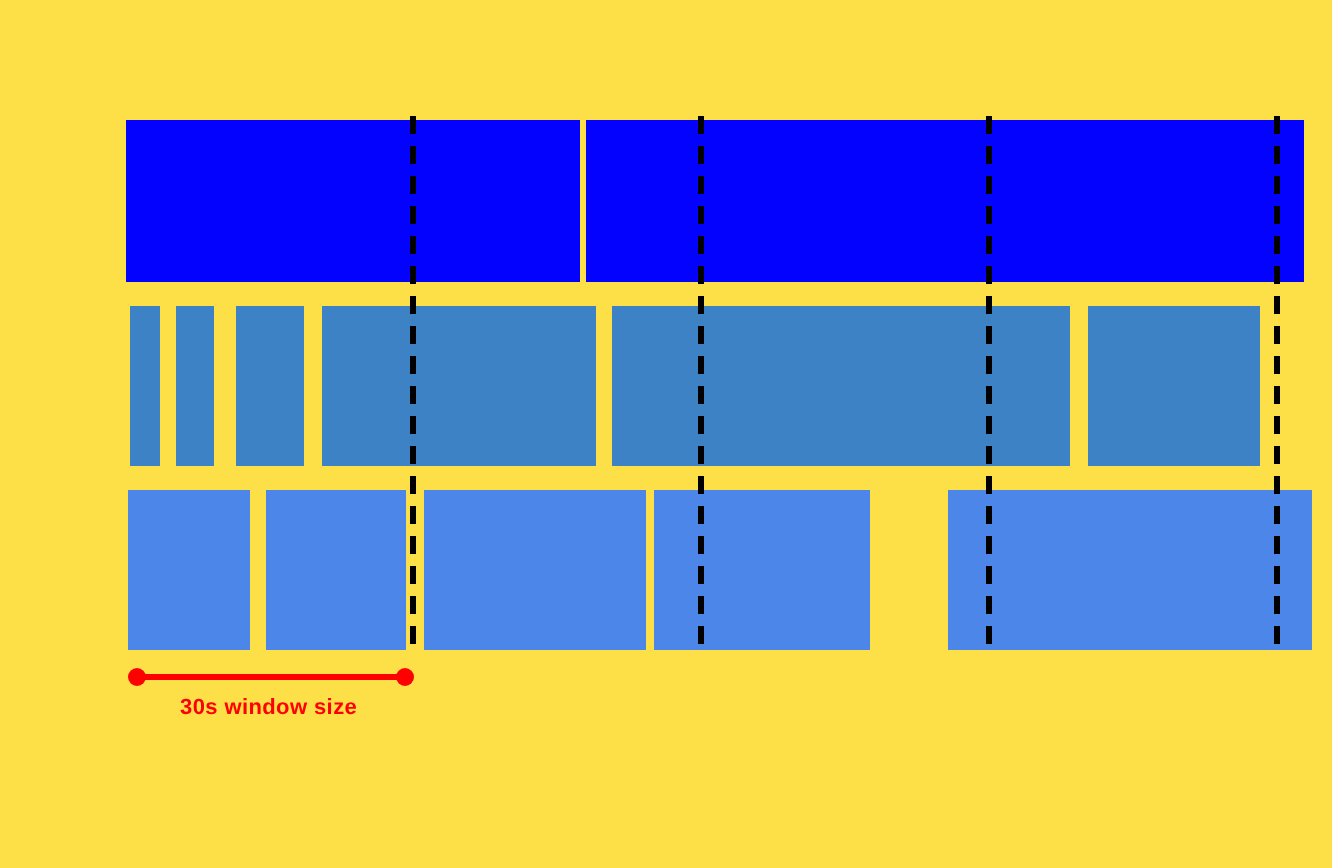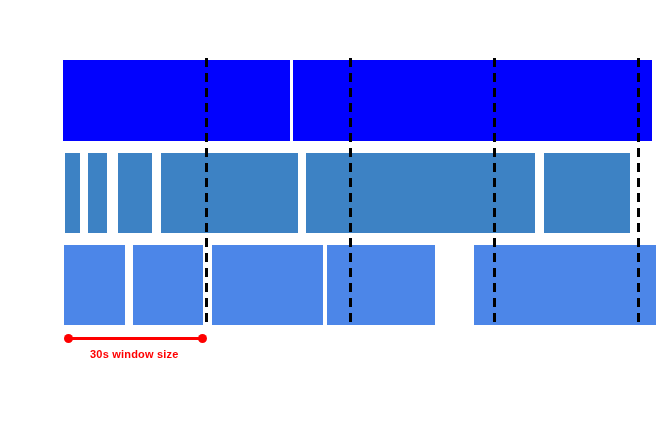--- a/index.html
+++ b/index.html
@@ -47,21 +47,21 @@
     font-size: 11px;
     font-weight: bold;
     letter-spacing: 0.2px;
     z-index: 3;
     white-space: nowrap;
   }
 </style>
 </head>
 <body>
 
-<div id="stage" style="background: #ffffff;">
+<div id="stage" style="background: #fde047;">
   <div id="bars-layer">
       <div class="bar-segment" style="left: 63px; top: 60px; width: 227px; height: 81px; background: rgb(2, 2, 254);"></div>
       <div class="bar-segment" style="left: 293px; top: 60px; width: 359px; height: 81px; background: rgb(2, 2, 254);"></div>
       <div class="bar-segment" style="left: 65px; top: 153px; width: 15px; height: 80px; background: rgb(61, 130, 196);"></div>
       <div class="bar-segment" style="left: 88px; top: 153px; width: 19px; height: 80px; background: rgb(61, 130, 196);"></div>
       <div class="bar-segment" style="left: 118px; top: 153px; width: 34px; height: 80px; background: rgb(61, 130, 196);"></div>
       <div class="bar-segment" style="left: 161px; top: 153px; width: 137px; height: 80px; background: rgb(61, 130, 196);"></div>
       <div class="bar-segment" style="left: 306px; top: 153px; width: 229px; height: 80px; background: rgb(61, 130, 196);"></div>
       <div class="bar-segment" style="left: 544px; top: 153px; width: 86px; height: 80px; background: rgb(61, 130, 196);"></div>
       <div class="bar-segment" style="left: 64px; top: 245px; width: 61px; height: 80px; background: rgb(76, 134, 232);"></div>

